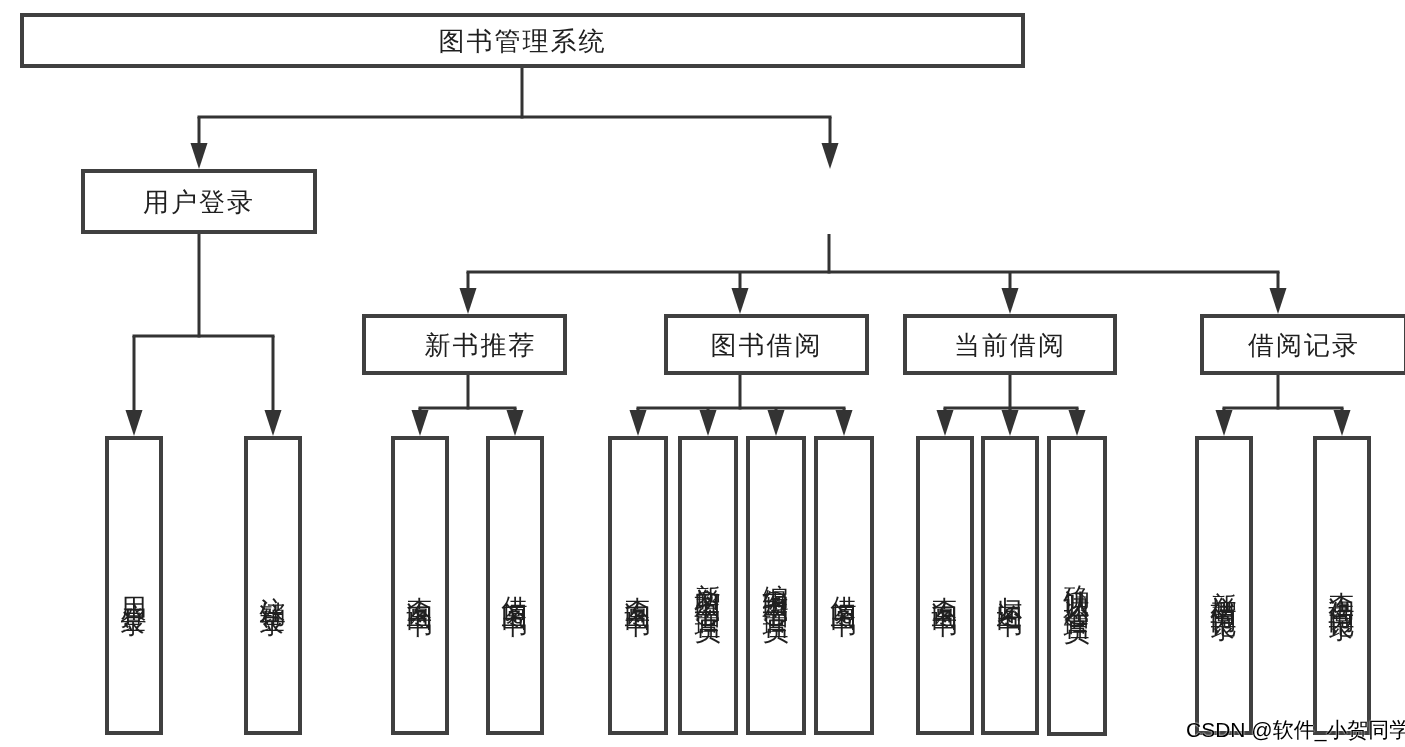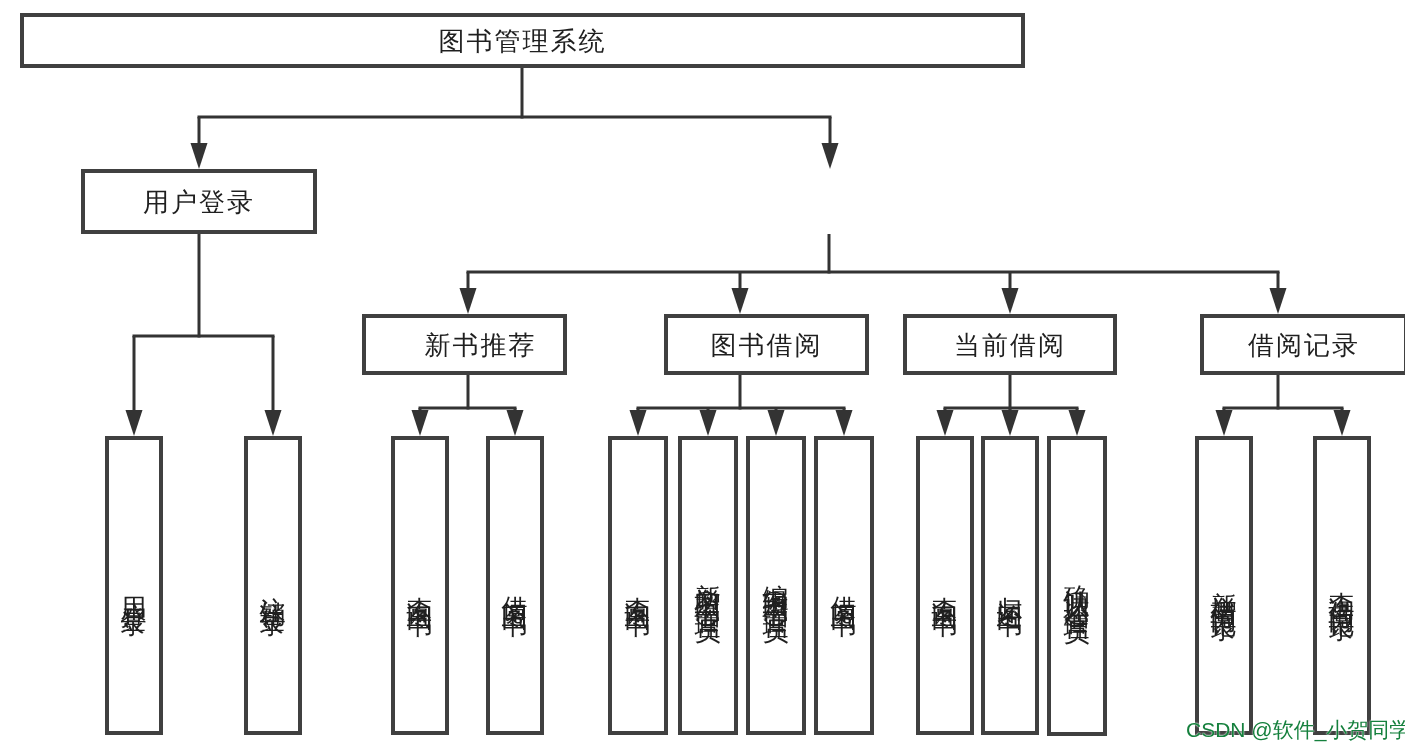--- a/index.html
+++ b/index.html
@@ -47,21 +47,21 @@
     text-orientation: mixed;
     letter-spacing: 5px;
     white-space: nowrap;
   }
   .watermark {
     position: absolute;
     left: 1186px;
     top: 716px;
     width: 210px;
     font-size: 21px;
-    color: #15803d;
+    color: #000000;
     text-shadow: 0 0 2px #ffffff, 0 0 1px #ffffff;
     white-space: nowrap;
     z-index: 3;
     text-align: center;
   }
 </style>
 </head>
 <body>
 
 <div class="canvas">

